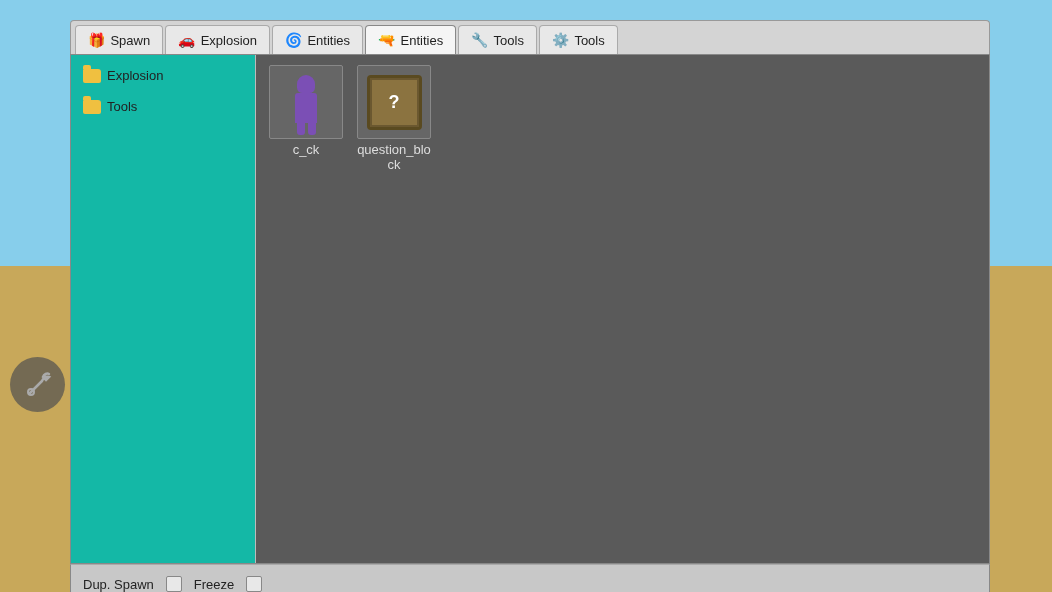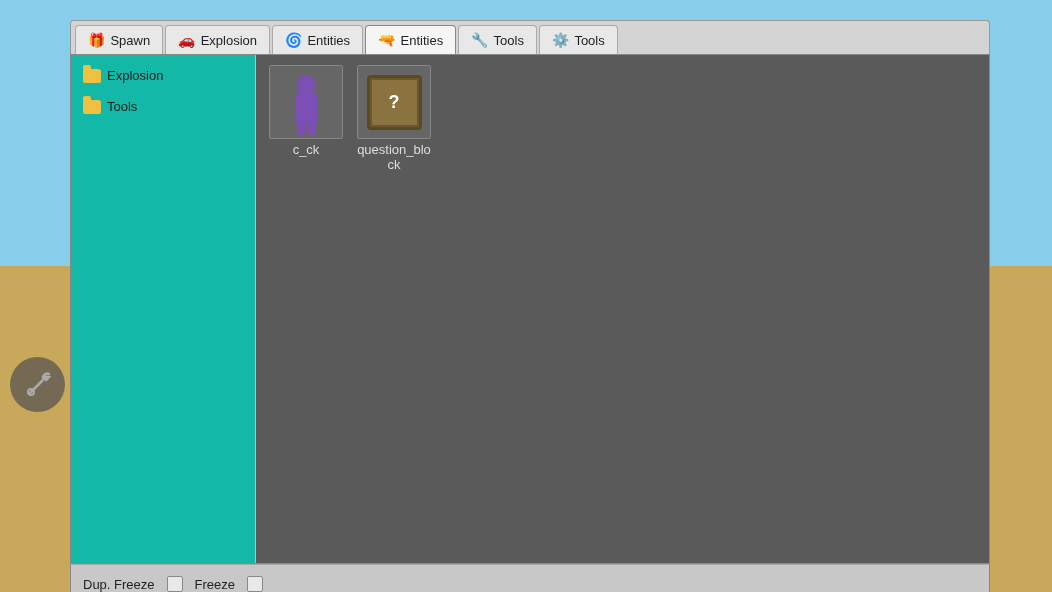--- a/index.html
+++ b/index.html
@@ -415,19 +415,19 @@
           </div>
           <span class="item-label">question_block</span>
         </div>
 
 
       </div>
     </div>
   </div>
 
   <div class="footer">
-    <span class="footer-label">Dup. Freeze</span>
+    <span class="footer-label">Dup. Spawn</span>
     <div class="footer-checkbox"></div>
     <span class="footer-label">Freeze</span>
     <div class="footer-checkbox"></div>
   </div>
 
 </div>
 
 </body></html>

